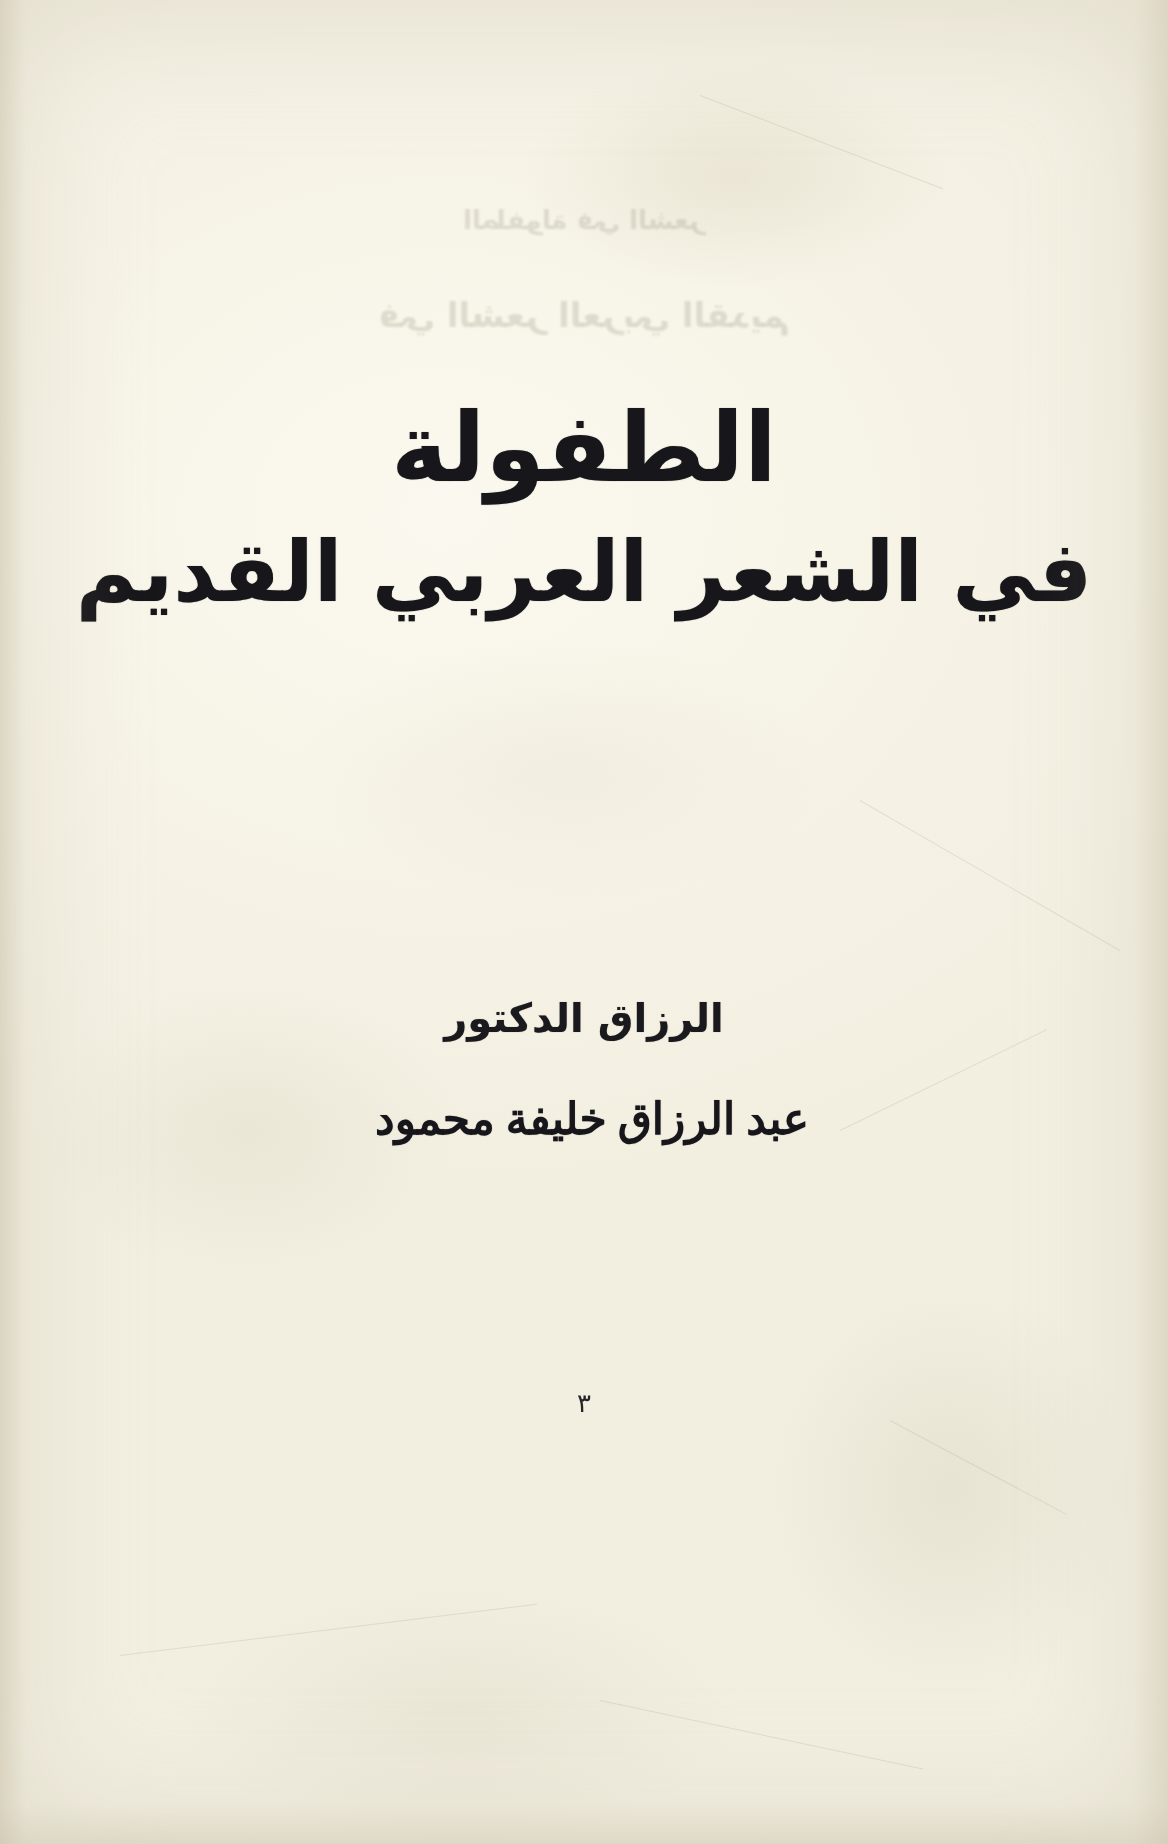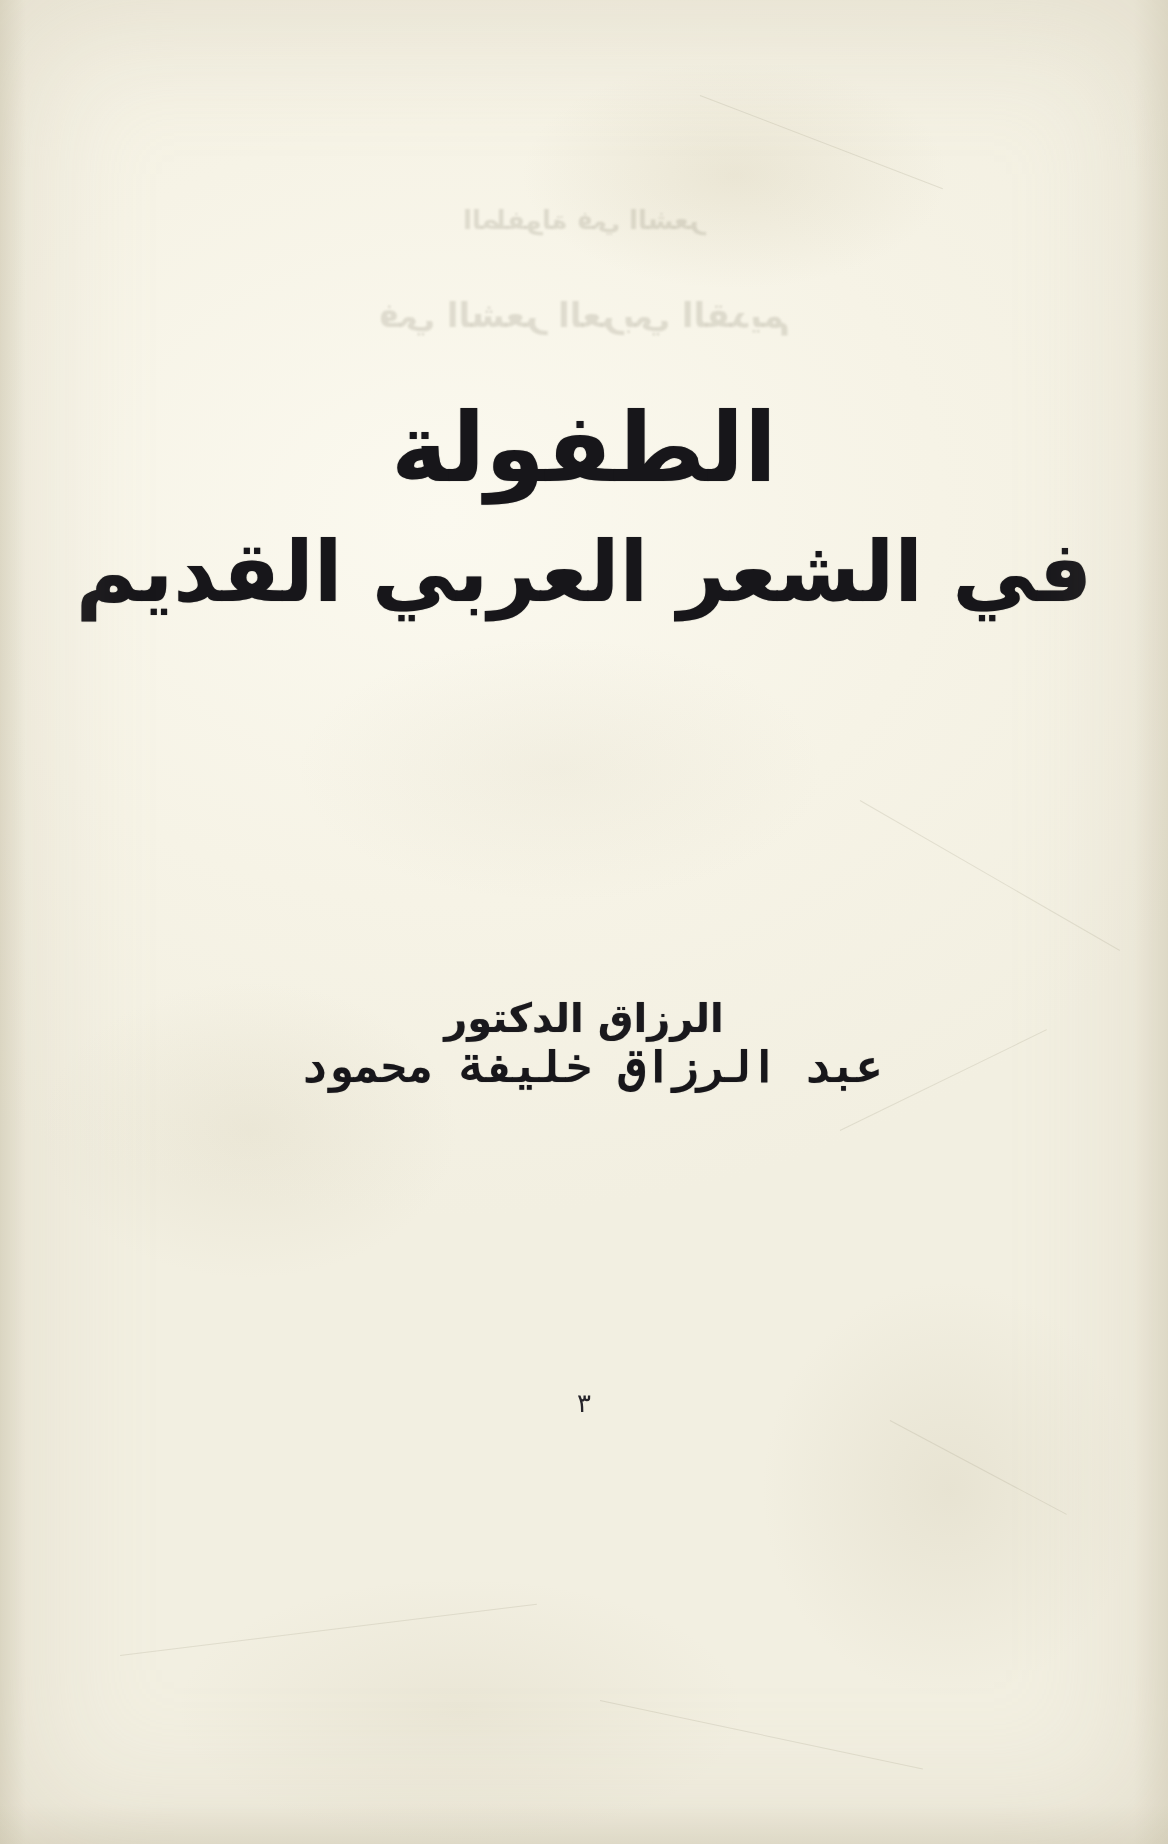--- a/index.html
+++ b/index.html
@@ -93,24 +93,25 @@
     text-align: center;
   }
   .author-role {
     color: #1a191d;
     font-weight: 700;
     font-size: 40px;
     font-family: "DejaVu Sans", sans-serif;
     text-shadow: 0 0 1px rgba(20,20,20,0.4);
   }
   .author-name {
+    margin-top: 52px;
     color: #17161a;
     font-weight: 700;
     font-size: 44px;
-    font-family: Liberation Mono, monospace;
+    font-family: Liberation Serif, serif;
     text-shadow: 0 0 1px rgba(20,20,20,0.4);
     padding-left: 16px;
   }
 
   .page-number {
     position: absolute;
     top: 1388px;
     left: 0;
     width: 100%;
     text-align: center;

